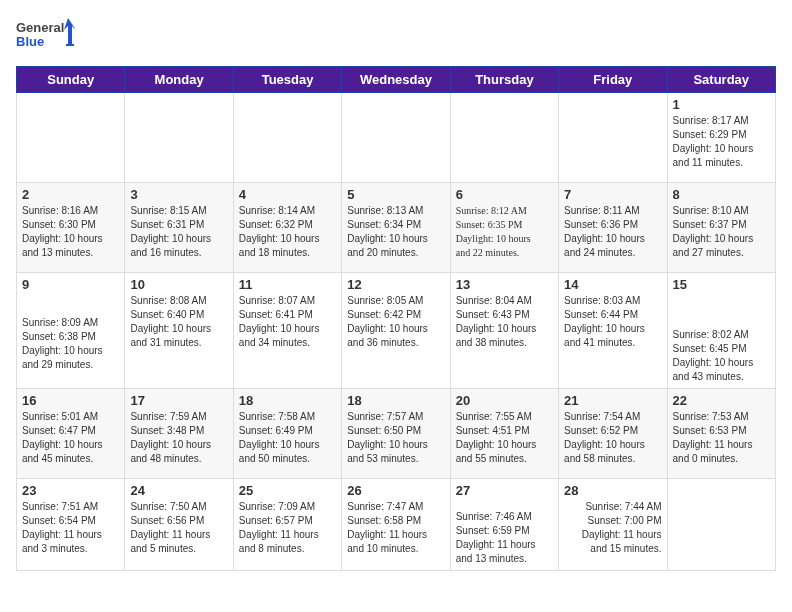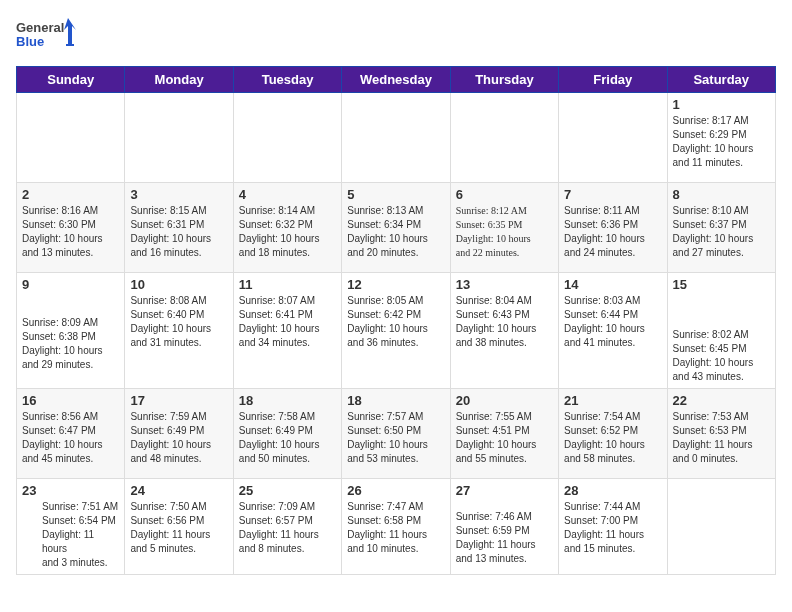--- a/index.html
+++ b/index.html
@@ -220,29 +220,29 @@
           <span class="day-number">15</span>
           <div class="day-info" style="white-space: pre-line; margin-top: 36px;">Sunrise: 8:02 AM
 Sunset: 6:45 PM
 Daylight: 10 hours
 and 43 minutes.</div>
         </td>
       </tr>
       <tr>
         <td>
           <span class="day-number">16</span>
-          <div class="day-info" style="white-space: pre-line;">Sunrise: 8:56 AM
+          <div class="day-info" style="white-space: pre-line;">Sunrise: 5:01 AM
 Sunset: 6:47 PM
 Daylight: 10 hours
 and 45 minutes.</div>
         </td>
         <td>
           <span class="day-number">17</span>
           <div class="day-info" style="white-space: pre-line;">Sunrise: 7:59 AM
-Sunset: 6:49 PM
+Sunset: 3:48 PM
 Daylight: 10 hours
 and 48 minutes.</div>
         </td>
         <td>
           <span class="day-number">18</span>
           <div class="day-info" style="white-space: pre-line;">Sunrise: 7:58 AM
 Sunset: 6:49 PM
 Daylight: 10 hours
 and 50 minutes.</div>
         </td>
@@ -271,21 +271,21 @@
           <span class="day-number">22</span>
           <div class="day-info" style="white-space: pre-line;">Sunrise: 7:53 AM
 Sunset: 6:53 PM
 Daylight: 11 hours
 and 0 minutes.</div>
         </td>
       </tr>
       <tr>
         <td>
           <span class="day-number">23</span>
-          <div class="day-info" style="white-space: pre-line; margin-left: 20px;">Sunrise: 7:51 AM
+          <div class="day-info" style="white-space: pre-line;">Sunrise: 7:51 AM
 Sunset: 6:54 PM
 Daylight: 11 hours
 and 3 minutes.</div>
         </td>
         <td>
           <span class="day-number">24</span>
           <div class="day-info" style="white-space: pre-line;">Sunrise: 7:50 AM
 Sunset: 6:56 PM
 Daylight: 11 hours
 and 5 minutes.</div>
@@ -306,21 +306,21 @@
         </td>
         <td>
           <span class="day-number">27</span>
           <div class="day-info" style="white-space: pre-line; margin-top: 12px;">Sunrise: 7:46 AM
 Sunset: 6:59 PM
 Daylight: 11 hours
 and 13 minutes.</div>
         </td>
         <td>
           <span class="day-number">28</span>
-          <div class="day-info" style="white-space: pre-line;">Sunrise: 7:44 AM
+          <div class="day-info" style="white-space: pre-line; text-align: right;">Sunrise: 7:44 AM
 Sunset: 7:00 PM
 Daylight: 11 hours
 and 15 minutes.</div>
         </td>
         <td class="empty-cell"></td>
       </tr>
     </tbody>
 </table>
 
 </body></html>

